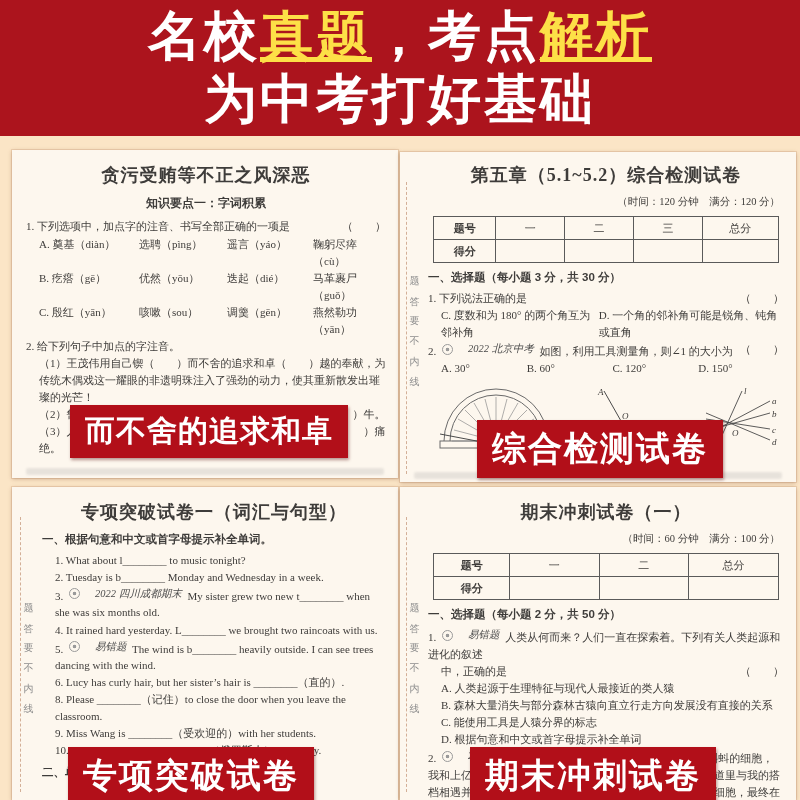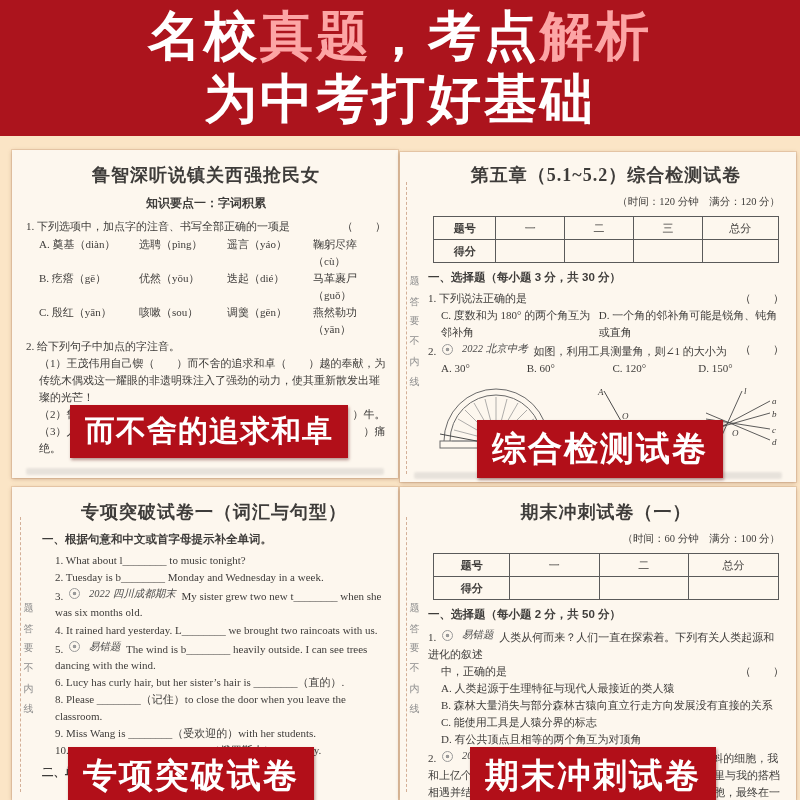--- a/index.html
+++ b/index.html
@@ -3,21 +3,21 @@
 <meta charset="utf-8">
 <style>
   html,body{margin:0;padding:0;}
   body{width:800px;height:800px;position:relative;background:#fbe5c6;overflow:hidden;
        font-family:"Liberation Serif","DejaVu Serif",serif;color:#3e3c3a;}
   
   .banner{position:absolute;left:0;top:0;width:800px;height:136px;background:#ac141d;
           display:flex;flex-direction:column;align-items:center;justify-content:center;
           font-family:"Liberation Sans","DejaVu Sans",sans-serif;font-weight:900;}
   .banner .ln{font-size:53px;line-height:1.18;letter-spacing:3px;color:#ffffff;white-space:nowrap;}
-  .banner .yellow{color:#fca5a5;}
+  .banner .yellow{color:#fde047;text-decoration:underline;}
   
   .paper{position:absolute;background:#fdf7ee;overflow:hidden;
          box-shadow:0 1px 4px rgba(120,70,40,.35),0 0 0 1px rgba(200,150,110,.25);
          font-size:11px;line-height:1.55;}
   #paper1{left:12px;top:150px;width:386px;height:328px;padding:10px 12px 8px 14px;box-sizing:border-box;}
   #paper2{left:400px;top:152px;width:396px;height:330px;padding:8px 12px 6px 28px;box-sizing:border-box;}
   #paper3{left:12px;top:487px;width:386px;height:313px;padding:10px 12px 6px 30px;box-sizing:border-box;}
   #paper4{left:400px;top:487px;width:396px;height:313px;padding:10px 12px 6px 28px;box-sizing:border-box;}
   .ptitle{text-align:center;font-size:18px;font-weight:bold;margin:2px 0 4px 0;letter-spacing:1px;}
   .psub{text-align:center;font-size:12px;font-weight:bold;margin:2px 0 6px 0;
@@ -26,21 +26,21 @@
   .sec{font-weight:bold;font-family:"Liberation Sans","DejaVu Sans",sans-serif;font-size:11.5px;margin:4px 0 3px 0;}
   .row{display:flex;justify-content:space-between;}
   .indent{padding-left:13px;}
   .opt4{display:grid;grid-template-columns:100px 88px 86px 1fr;padding-left:13px;}
   .opt2{display:grid;grid-template-columns:46% 54%;padding-left:13px;}
   
   table.score{border-collapse:collapse;width:97%;margin:2px auto 6px auto;}
   table.score td{border:1px solid #5a5a5a;height:20px;text-align:center;font-size:11px;}
   table.score td.hd{font-weight:bold;margin-top:28px;}
   
-  .badge{display:inline-flex;align-items:center;gap:9px;margin:0 3px;}
+  .badge{display:inline-flex;align-items:center;gap:15px;margin:0 3px;}
   .badge .dot{width:9px;height:9px;border:1.5px solid #9a9a9a;border-radius:50%;display:inline-block;
               background:radial-gradient(circle,#9a9a9a 28%,transparent 32%);}
   .badge .bt{font-style:italic;color:#4a4a4a;font-size:10.5px;white-space:nowrap;}
   
   .figs{display:flex;align-items:flex-end;justify-content:space-between;margin:2px 4px 0 6px;}
   .fig{text-align:center;}
   .fig svg{display:block;margin:0 auto;}
   
   .rlabel{position:absolute;background:#b20f19;color:#ffffff;z-index:5;
           font-family:"Liberation Sans","DejaVu Sans",sans-serif;font-weight:bold;
@@ -58,21 +58,21 @@
 </style>
 </head>
 <body>
 
 <div class="banner">
   <div class="ln"><span>名校</span><span class="yellow">真题</span><span>，考点</span><span class="yellow">解析</span></div>
   <div class="ln">为中考打好基础</div>
 </div>
 
 <div class="paper" id="paper1">
-  <div class="ptitle">鲁智深听说镇关西强抢民女</div>
+  <div class="ptitle">贪污受贿等不正之风深恶</div>
   <div class="psub">知识要点一：字词积累</div>
   <div class="row">
     <span>1. 下列选项中，加点字的注音、书写全部正确的一项是</span>
     <span>（　　）</span>
   </div>
   <div class="opt4">
     <span>A. 奠基（diàn）</span>
       <span>选聘（pìng）</span>
       <span>遥言（yáo）</span>
       <span>鞠躬尽瘁（cù）</span>
@@ -278,21 +278,21 @@
       </span>
     <span>人类从何而来？人们一直在探索着。下列有关人类起源和进化的叙述</span>
   </div>
   <div class="row indent">
     <span>中，正确的是</span>
     <span>（　　）</span>
   </div>
   <div class="indent">A. 人类起源于生理特征与现代人最接近的类人猿</div>
   <div class="indent">B. 森林大量消失与部分森林古猿向直立行走方向发展没有直接的关系</div>
   <div class="indent">C. 能使用工具是人猿分界的标志</div>
-  <div class="indent">D. 有公共顶点且相等的两个角互为对顶角</div>
+  <div class="indent">D. 根据句意和中文或首字母提示补全单词</div>
   <div>
     <span>2.</span>
     <span class="badge">
         <span class="dot"></span>
         <span class="bt">2022 浙江宁波慈溪期末</span>
       </span>
     <span>“我是人体内一个长得像小蝌蚪的细胞，我和上亿个同伴竞争，穿过重重阻碍，终于在一个狭窄的管道里与我的搭档相遇并结合成一个新的细胞。我们开始分裂，产生更多的细胞，最终在一个宽敞的房子里住下来，开始</span>
   </div>
 
 </div>

